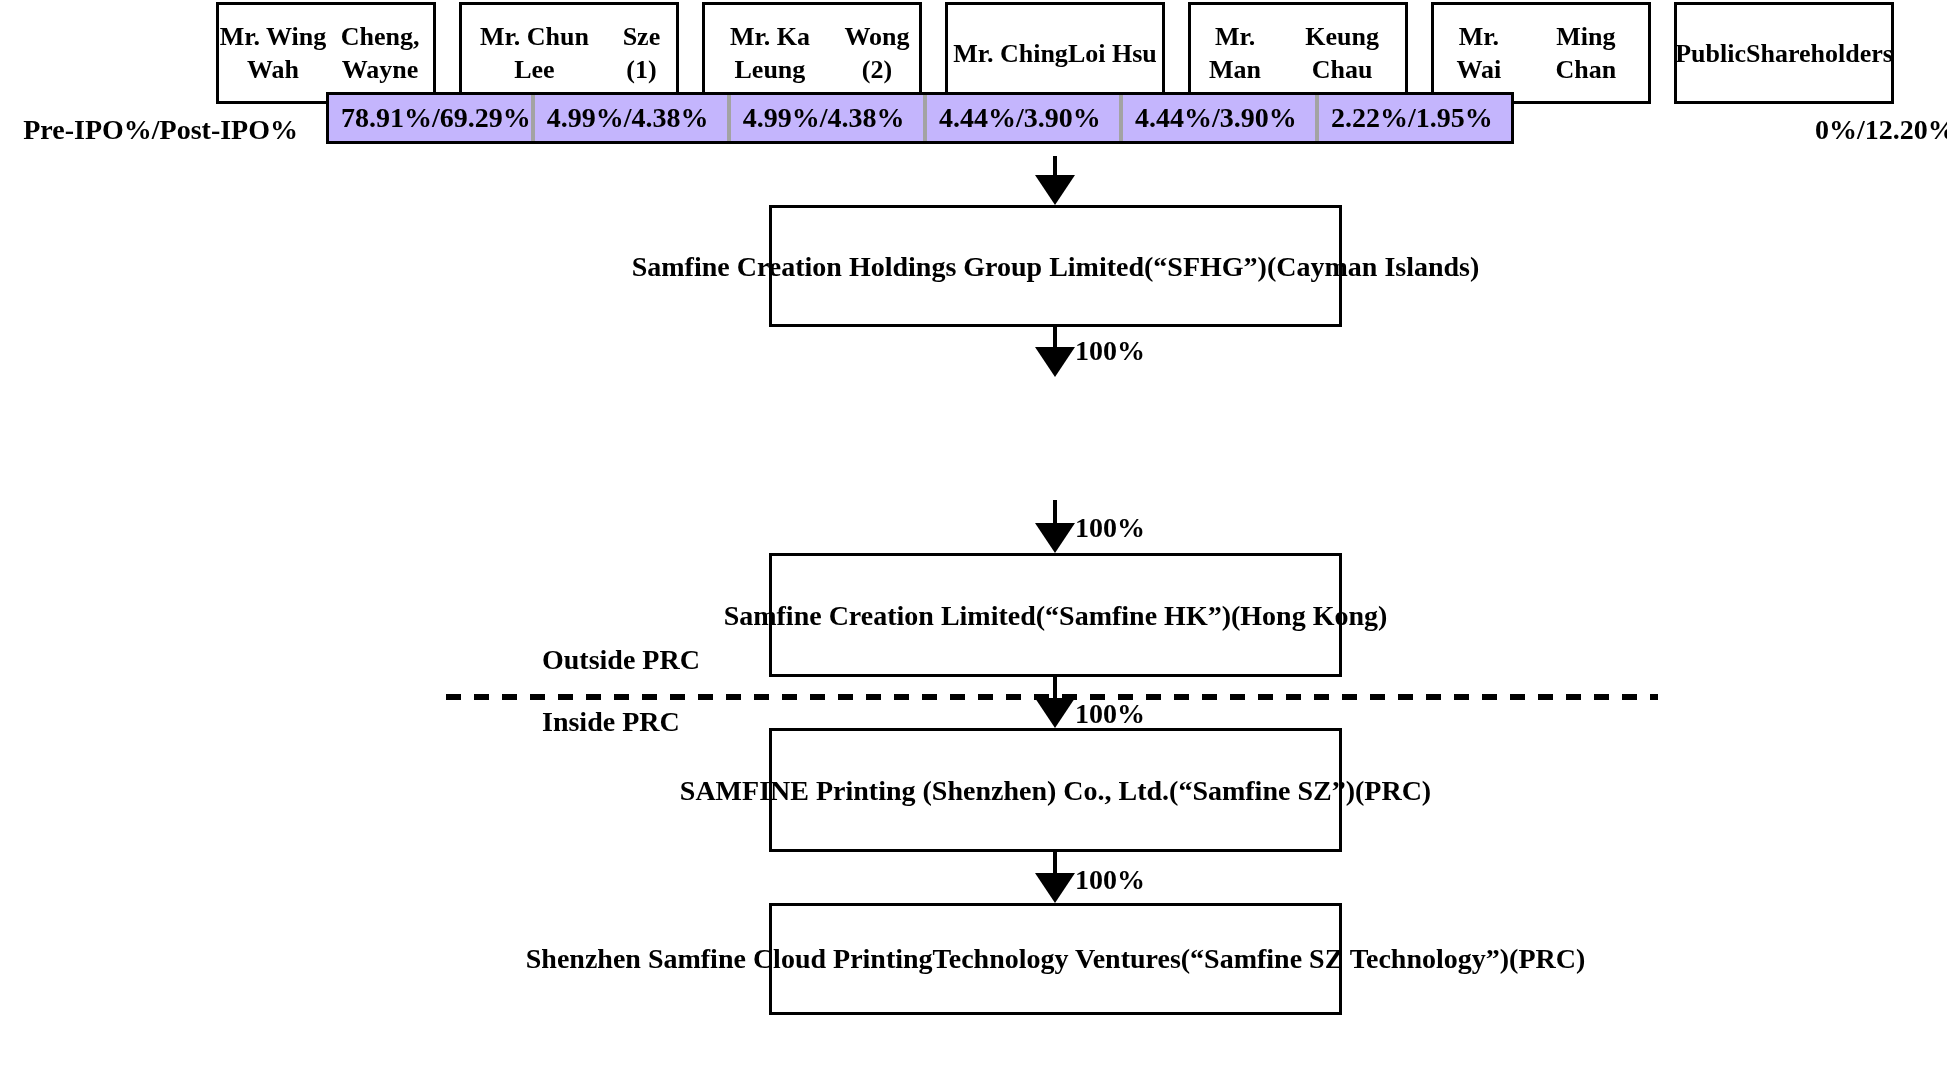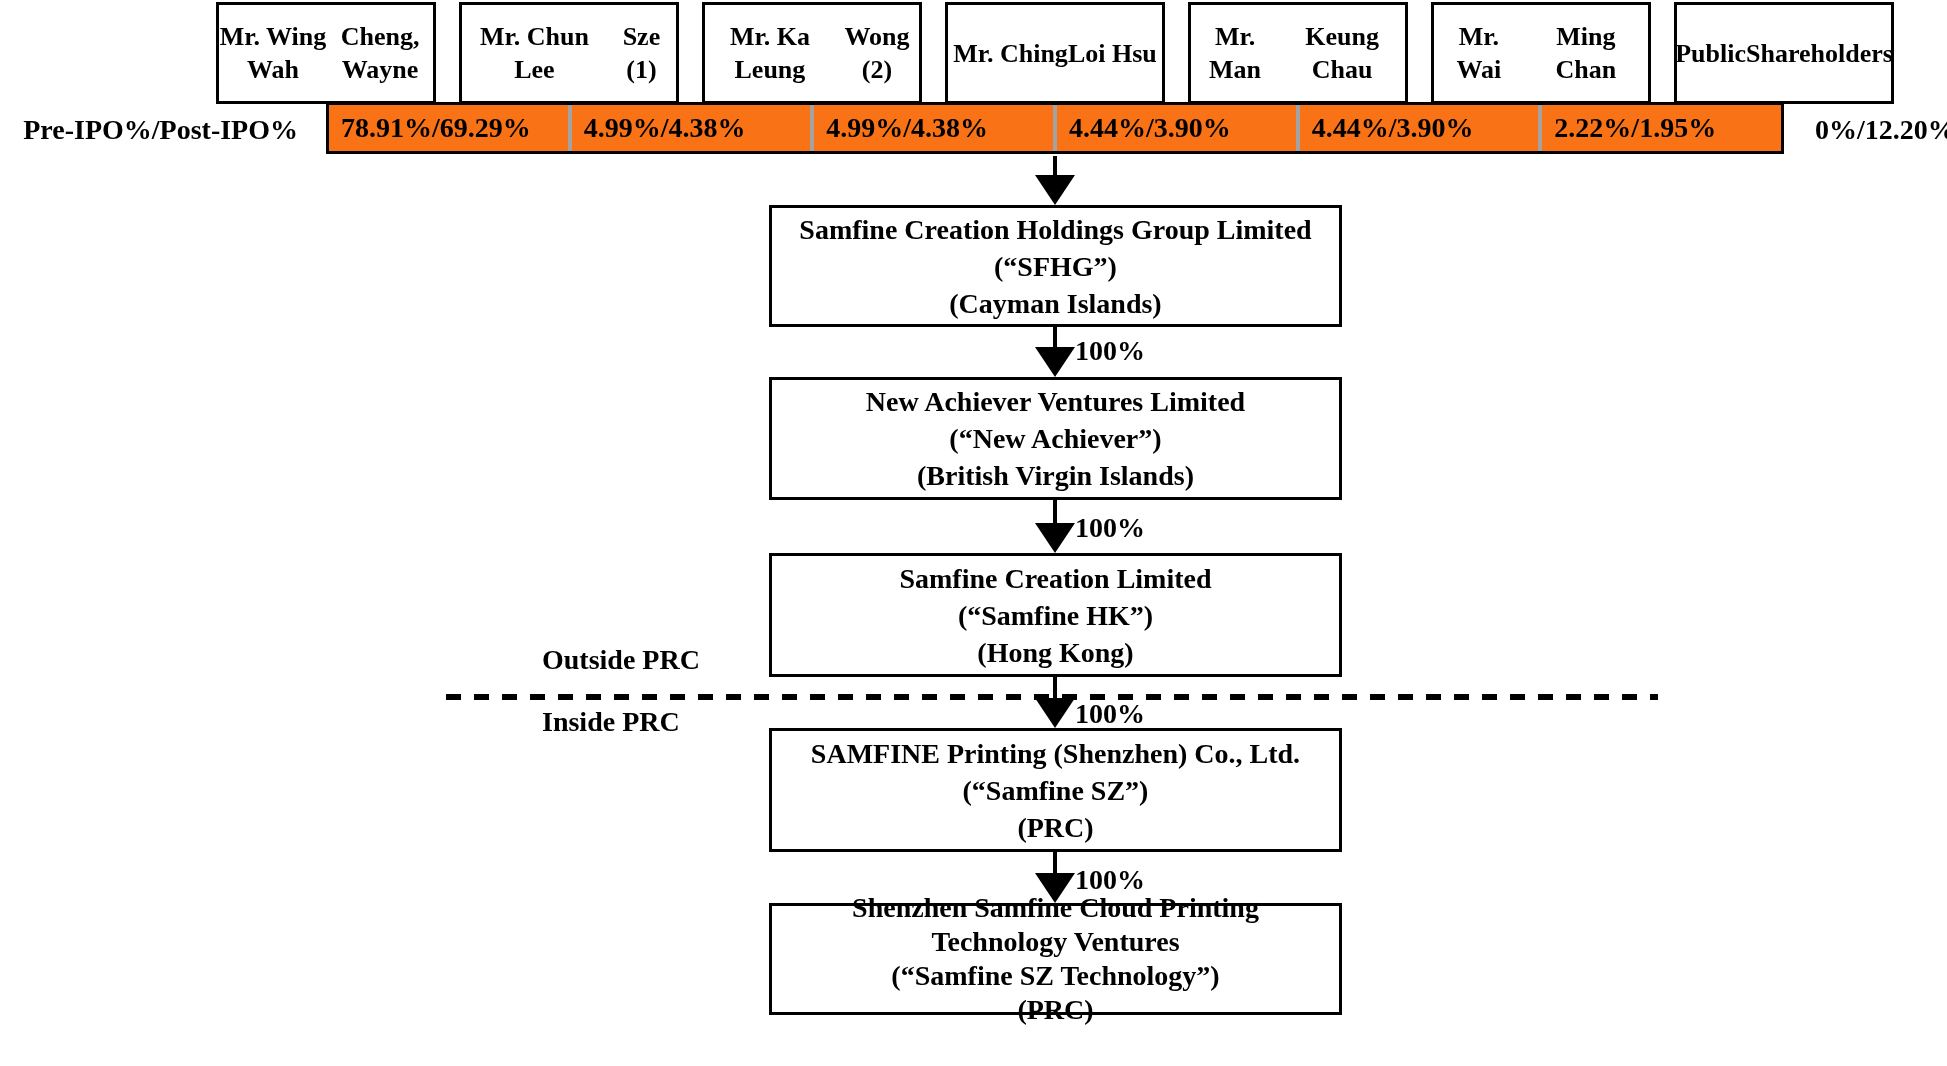--- a/index.html
+++ b/index.html
@@ -18,25 +18,25 @@
     box-sizing:border-box;
     border:3px solid #000;
     background:#fff;
     display:flex;flex-direction:row;justify-content:center;align-items:center;
     text-align:center;
     font-weight:bold;font-size:26px;line-height:33px;
   }
   
   .pct-strip{
     position:absolute;
-    left:326px;top:102px;width:1458px;height:52px;
+    left:326px;top:92px;width:1188px;height:52px;
     box-sizing:border-box;
     border:3px solid #000;
     display:flex;
-    background:#f97316;
+    background:#c4b5fd;
   }
   .pct-cell{
     flex:1 1 0;
     box-sizing:border-box;
     border-left:4px solid #a3a3a3;
     display:flex;align-items:center;
     padding-left:12px;
     font-weight:bold;font-size:28px;white-space:nowrap;
   }
   .pct-cell.first{border-left:none;}
@@ -52,21 +52,21 @@
     display:flex;align-items:center;
     font-weight:bold;font-size:28px;white-space:nowrap;margin-left:21px;
   }
   
   .co-box{
     position:absolute;
     left:769px;width:573px;
     box-sizing:border-box;
     border:3px solid #000;
     background:#fff;
-    display:flex;flex-direction:column;justify-content:center;align-items:center;
+    display:flex;flex-direction:row;justify-content:center;align-items:center;
     text-align:center;
     font-weight:bold;font-size:28px;line-height:37px;
     white-space:nowrap;
   }
   #co-sfhg   {top:205px;height:122px;}
   #co-na     {top:377px;height:123px;}
   #co-hk     {top:553px;height:124px;}
   #co-sz     {top:728px;height:124px;}
   #co-sztech {top:903px;height:112px;line-height:34px;}
   
@@ -153,25 +153,20 @@
   <div class="co-box" id="co-sfhg">
     <span>Samfine Creation Holdings Group Limited</span>
     <span>(“SFHG”)</span>
     <span>(Cayman Islands)</span>
   </div>
 
   <div class="arrow-stem" style="top:327px;height:26px"></div>
   <div class="arrow-head" style="top:347px"></div>
   <div class="own-label" style="top:334px">100%</div>
 
-  <div class="co-box" id="co-na">
-    <span>New Achiever Ventures Limited</span>
-    <span>(“New Achiever”)</span>
-    <span>(British Virgin Islands)</span>
-  </div>
 
   <div class="arrow-stem" style="top:500px;height:28px"></div>
   <div class="arrow-head" style="top:523px"></div>
   <div class="own-label" style="top:511px">100%</div>
 
   <div class="co-box" id="co-hk">
     <span>Samfine Creation Limited</span>
     <span>(“Samfine HK”)</span>
     <span>(Hong Kong)</span>
   </div>

